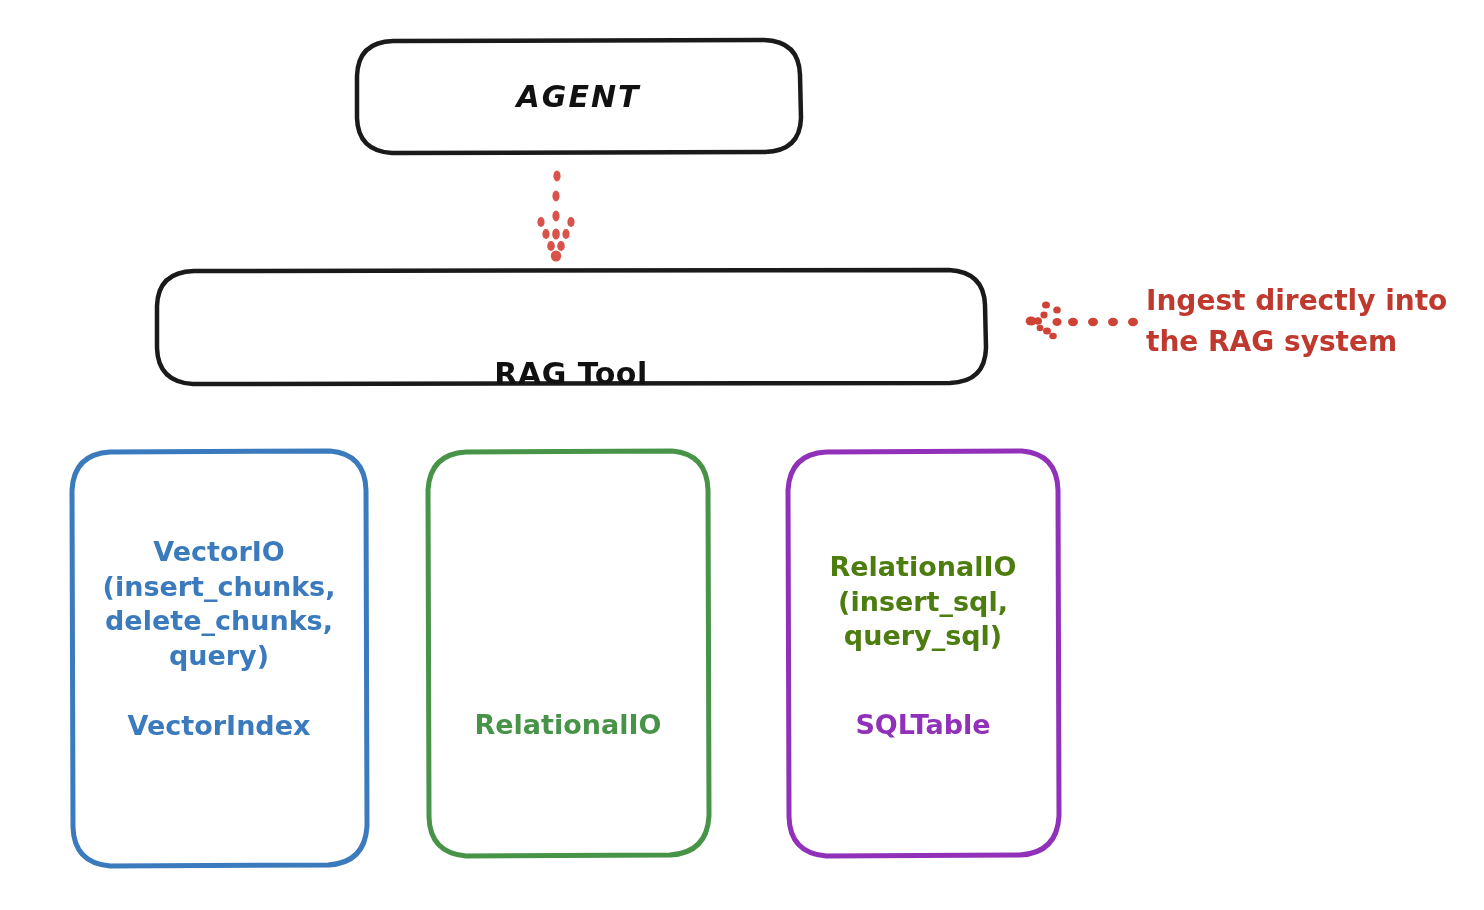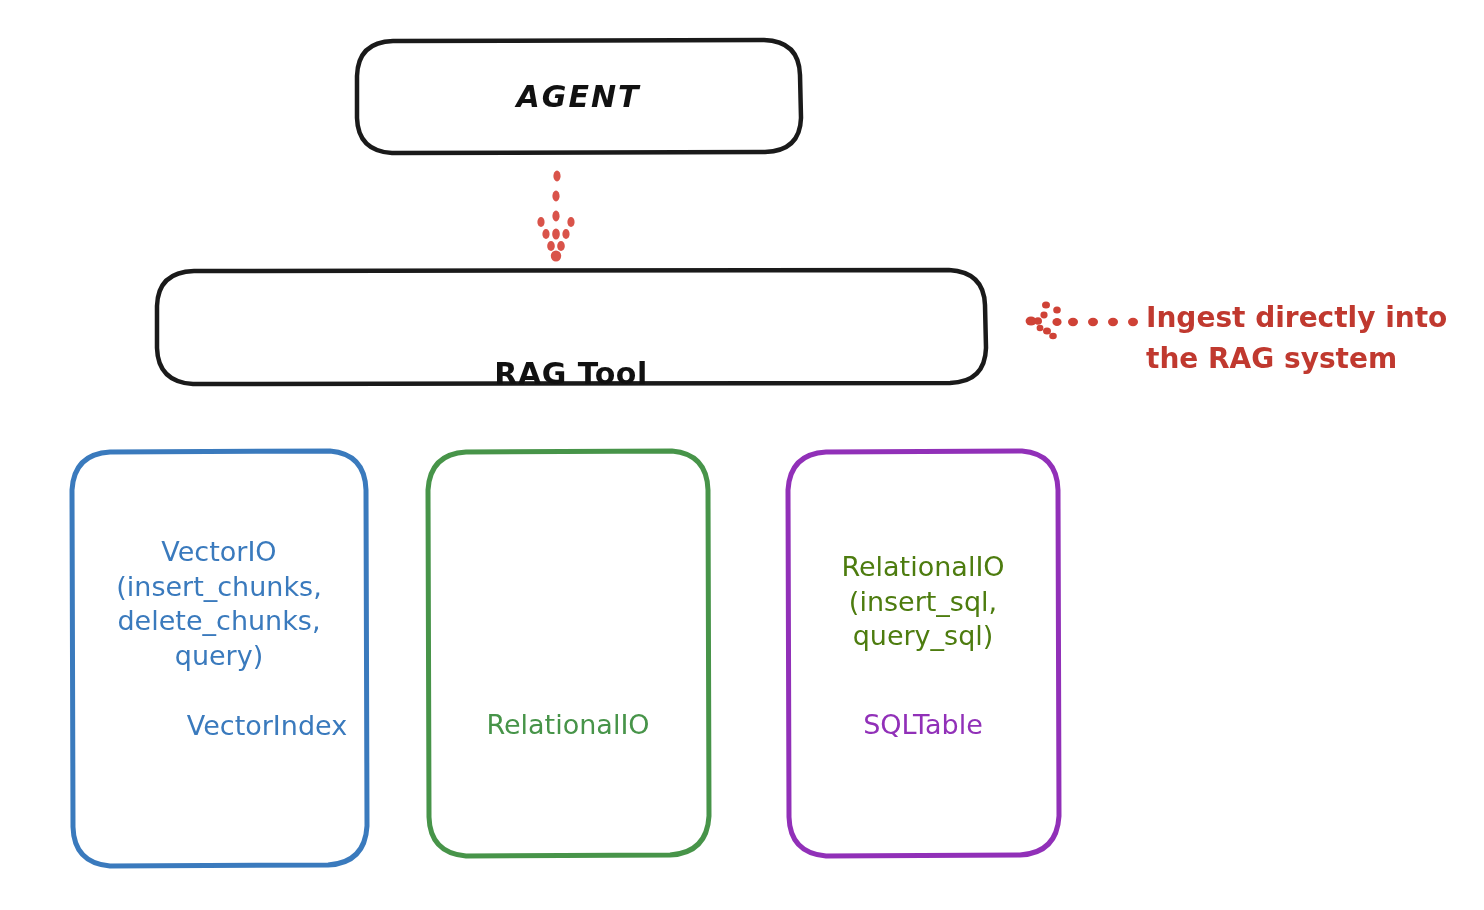--- a/index.html
+++ b/index.html
@@ -60,35 +60,33 @@
   
   #annotation-text {
     left: 1146px;
     top: 281px;
     width: 330px;
     text-align: left;
     font-size: 28px;
     font-weight: 600;
     line-height: 1.45;
     color: #c0392f;
-    margin-top: 17px;
   }
   
   .card-text {
     font-size: 27px;
-    font-weight: 400;
+    font-weight: 700;
   }
   #vector-api {
     left: 72px; top: 535px; width: 294px;
     color: #3a7abd;
   }
   #vector-index {
     left: 72px; top: 709px; width: 294px;
     color: #3a7abd;
-    margin-left: 48px;
   }
   #kv-api {
     left: 428px; top: 550px; width: 280px;
     color: #479449;
   }
   #kv-index {
     left: 428px; top: 708px; width: 280px;
     color: #479449;
   }
   #rel-api {

